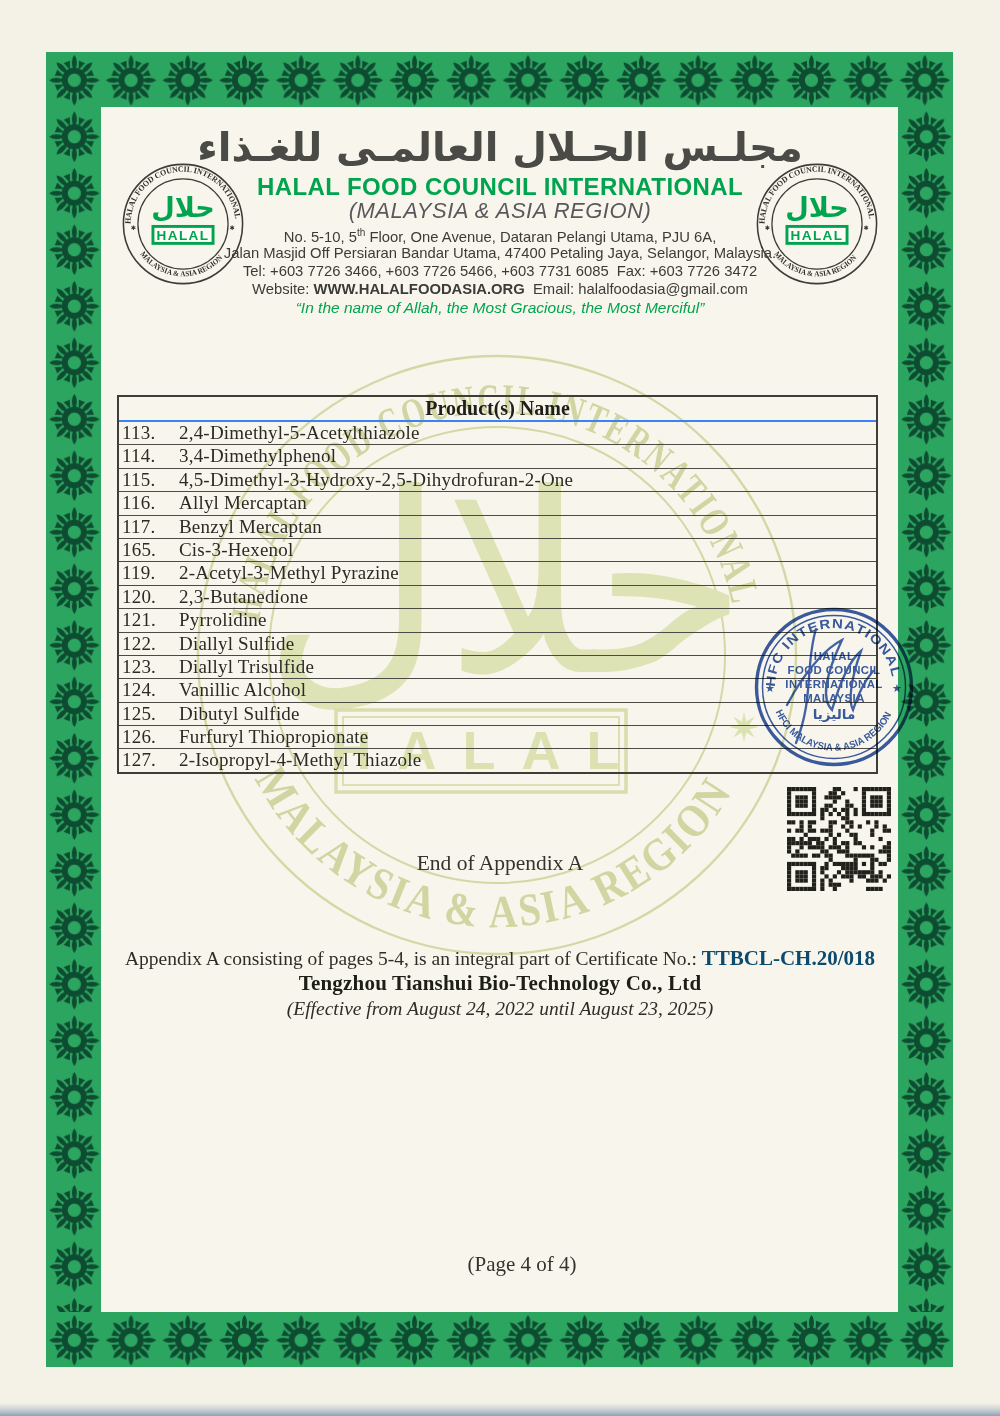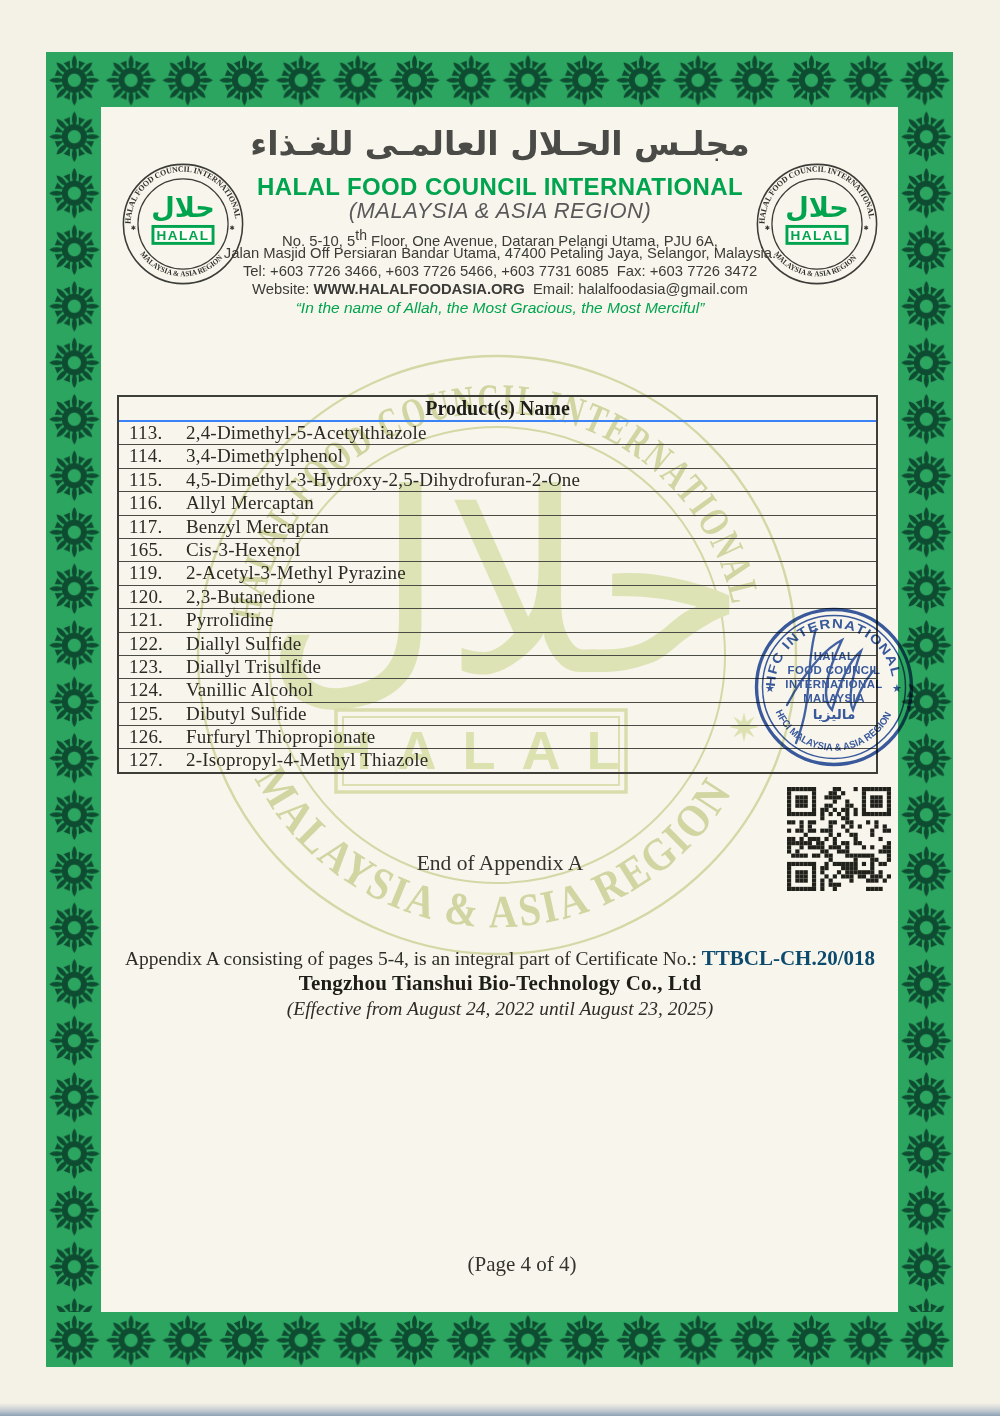--- a/index.html
+++ b/index.html
@@ -6,42 +6,42 @@
   body{
     width:1000px;height:1416px;position:relative;overflow:hidden;
     background:#f4f1e6;
     font-family:"Liberation Sans",sans-serif;
   }
   .abs{position:absolute;}
   .ctr{left:0;right:0;text-align:center;}
   .serif{font-family:Liberation Serif, serif;}
 
   
-  .arabic-title{top:124px;font-family:"DejaVu Sans",sans-serif;font-size:33px;font-weight:600;color:#4a4a46;direction:rtl;}
+  .arabic-title{top:124px;font-family:"DejaVu Sans",sans-serif;font-size:40px;font-weight:600;color:#4a4a46;direction:rtl;}
   .org-name{top:173px;font-size:24px;font-weight:bold;color:#00a44e;letter-spacing:.4px;}
   .region-line{top:198px;font-size:22px;font-style:italic;color:#59595b;letter-spacing:.5px;}
   .addr{font-size:14.8px;color:#3b3b38;}
   .addr1{top:227px;} .addr2{top:245px;} .tel{top:263px;}
   .web{top:281px;} .web b{font-weight:bold;}
   .bismillah{top:299px;font-size:15.5px;font-style:italic;color:#00a44e;}
-  sup{font-size:14px;margin-top:33px;}
+  sup{font-size:10px;margin-top:33px;}
 
   
   .logo{width:126px;height:126px;}
   .logo-left{left:120px;top:161px;}
   .logo-right{left:754px;top:161px;}
 
   
   .products{left:117px;top:395px;width:757px;border:2px solid #3e3e39;background:transparent;}
   .t-head{height:23px;line-height:23px;border-bottom:2px solid #3b82f6;
     font-family:"Liberation Serif",serif;font-size:20px;font-weight:bold;color:#1f1f1a;text-align:center;}
   .t-row{display:flex;height:22.4px;line-height:22.5px;border-bottom:1.6px solid #4b4b46;
     font-family:"Liberation Serif",serif;font-size:19px;color:#2b2b25;letter-spacing:.2px;}
   .t-row:last-child{border-bottom:none;}
-  .t-num{width:57px;padding-left:10px;flex:none;}
+  .t-num{width:57px;padding-left:3px;flex:none;}
   .t-name{flex:1;}
 
   
   .end-note{top:851px;font-size:21.5px;color:#333330;}
   .appendix{top:946px;font-size:19.5px;color:#2e2e29;}
   .appendix .cert{font-weight:bold;font-size:21px;color:#0c4a6e;}
   .company{top:971px;font-size:21px;font-weight:bold;color:#1e1e19;letter-spacing:.2px;}
   .validity{top:998px;font-size:19.5px;font-style:italic;color:#2e2e29;}
   .page-note{top:1252px;font-size:21px;color:#34342f;padding-left:44px;}
 

